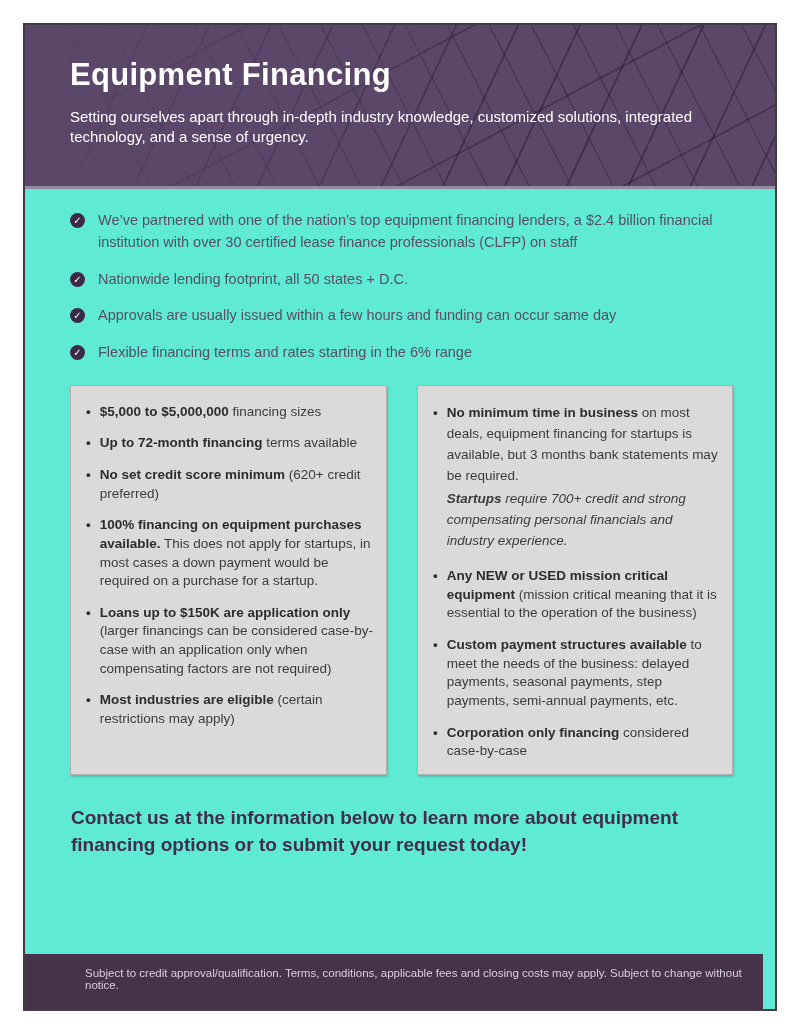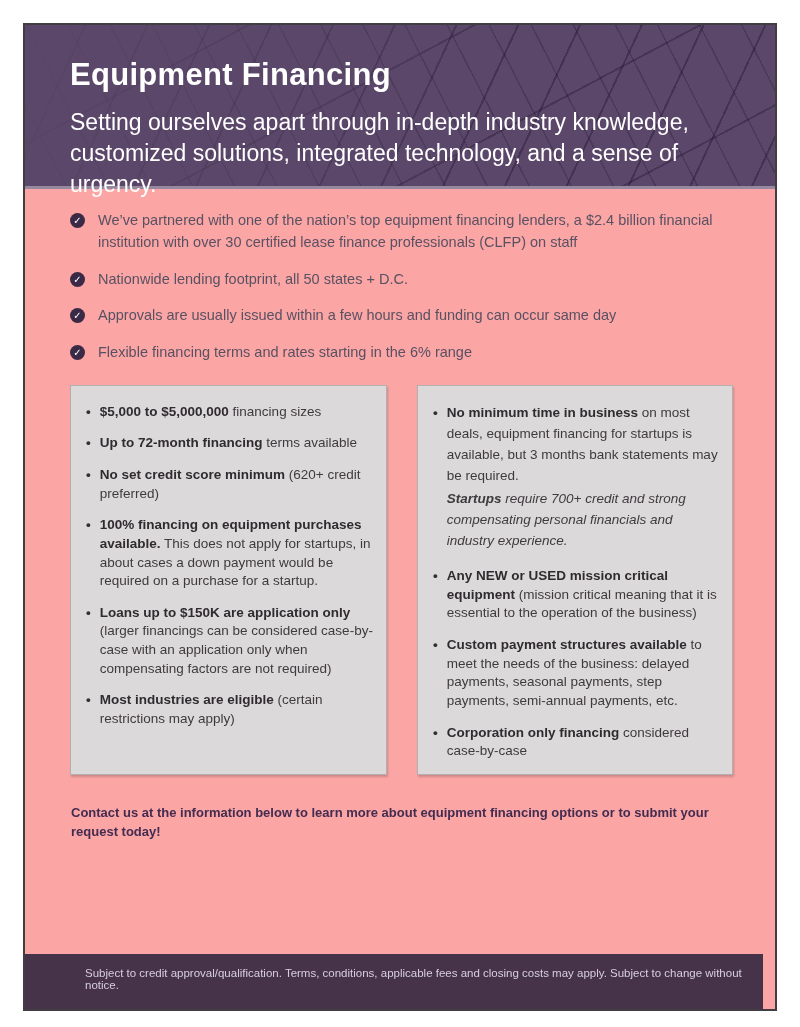--- a/index.html
+++ b/index.html
@@ -7,21 +7,21 @@
   body {
     width: 800px; height: 1027px;
     background: #ffffff;
     font-family: "Liberation Sans", sans-serif;
     position: relative;
   }
   .card {
     position: absolute; left: 23px; top: 23px;
     width: 754px; height: 988px;
     border: 2px solid #413d43;
-    background: #fca5a5;
+    background: #5eead4;
     overflow: hidden;
   }
   
   .hero {
     height: 164px;
     padding: 32px 40px 0 45px;
     border-bottom: 3px solid #95889f;
     background-color: #5b4769;
     background-image:
       linear-gradient(100deg, rgba(91,71,105,0.95) 0%, rgba(91,71,105,0.55) 35%, rgba(91,71,105,0) 62%),
@@ -29,21 +29,21 @@
       repeating-linear-gradient(63deg, transparent 0 36px, rgba(28,18,42,0.28) 36px 37.5px),
       repeating-linear-gradient(152deg, transparent 0 104px, rgba(28,18,42,0.34) 104px 106px);
   }
   .hero h1 {
     margin: 0;
     font-size: 31px; font-weight: 700;
     color: #ffffff; letter-spacing: 0.3px;
   }
   .hero .subtitle {
     margin: 14px 0 0 0;
-    font-size: 23px; line-height: 1.35;
+    font-size: 15px; line-height: 1.35;
     color: #ffffff; width: 630px; font-weight: 400;
   }
   
   .highlights {
     list-style: none;
     margin: 0; padding: 21px 60px 0 45px;
   }
   .highlights li {
     display: flex; gap: 13px;
     margin-bottom: 15px;
@@ -77,21 +77,21 @@
   }
   .box li:last-child { margin-bottom: 0; }
   .box-right li.spaced { line-height: 1.55; margin-bottom: 15px; }
   .dot { flex: 0 0 auto; font-weight: 700; color: #333033; }
   .lead { font-weight: 700; color: #2f2c30; }
   .italic-line { font-style: italic; margin-top: 3px; color: #3e3b3e; }
   .italic-line .ib { font-weight: 700; }
   
   .contact {
     margin: 29px 60px 0 46px;
-    font-size: 13px; font-weight: 700;
+    font-size: 19px; font-weight: 700;
     line-height: 1.45;
     color: #422c50;
     max-width: 650px;
   }
   .footer {
     position: absolute; left: 0; right: 12px; bottom: 0;
     height: 55px;
     background: #46334a;
     color: #d8cfdd;
     font-size: 11.5px;
@@ -139,21 +139,21 @@
         <li>
           <span class="dot">•</span>
           <span><span class="lead">Up to 72-month financing</span><span> terms available</span></span>
         </li>
         <li>
           <span class="dot">•</span>
           <span><span class="lead">No set credit score minimum</span><span> (620+ credit preferred)</span></span>
         </li>
         <li>
           <span class="dot">•</span>
-          <span><span class="lead">100% financing on equipment purchases available.</span><span> This does not apply for startups, in about cases a down payment would be required on a purchase for a startup.</span></span>
+          <span><span class="lead">100% financing on equipment purchases available.</span><span> This does not apply for startups, in most cases a down payment would be required on a purchase for a startup.</span></span>
         </li>
         <li>
           <span class="dot">•</span>
           <span><span class="lead">Loans up to $150K are application only</span><span> (larger financings can be considered case-by-case with an application only when compensating factors are not required)</span></span>
         </li>
         <li>
           <span class="dot">•</span>
           <span><span class="lead">Most industries are eligible</span><span> (certain restrictions may apply)</span></span>
         </li>
       </ul>

